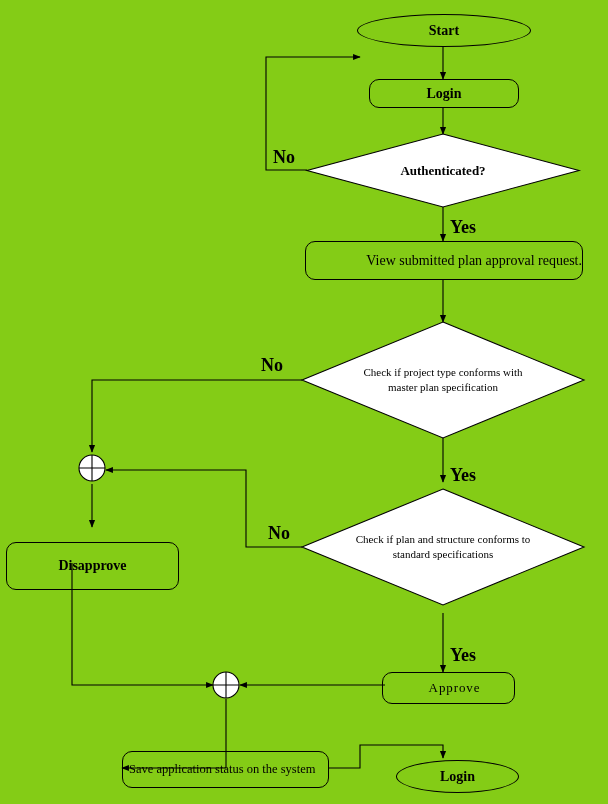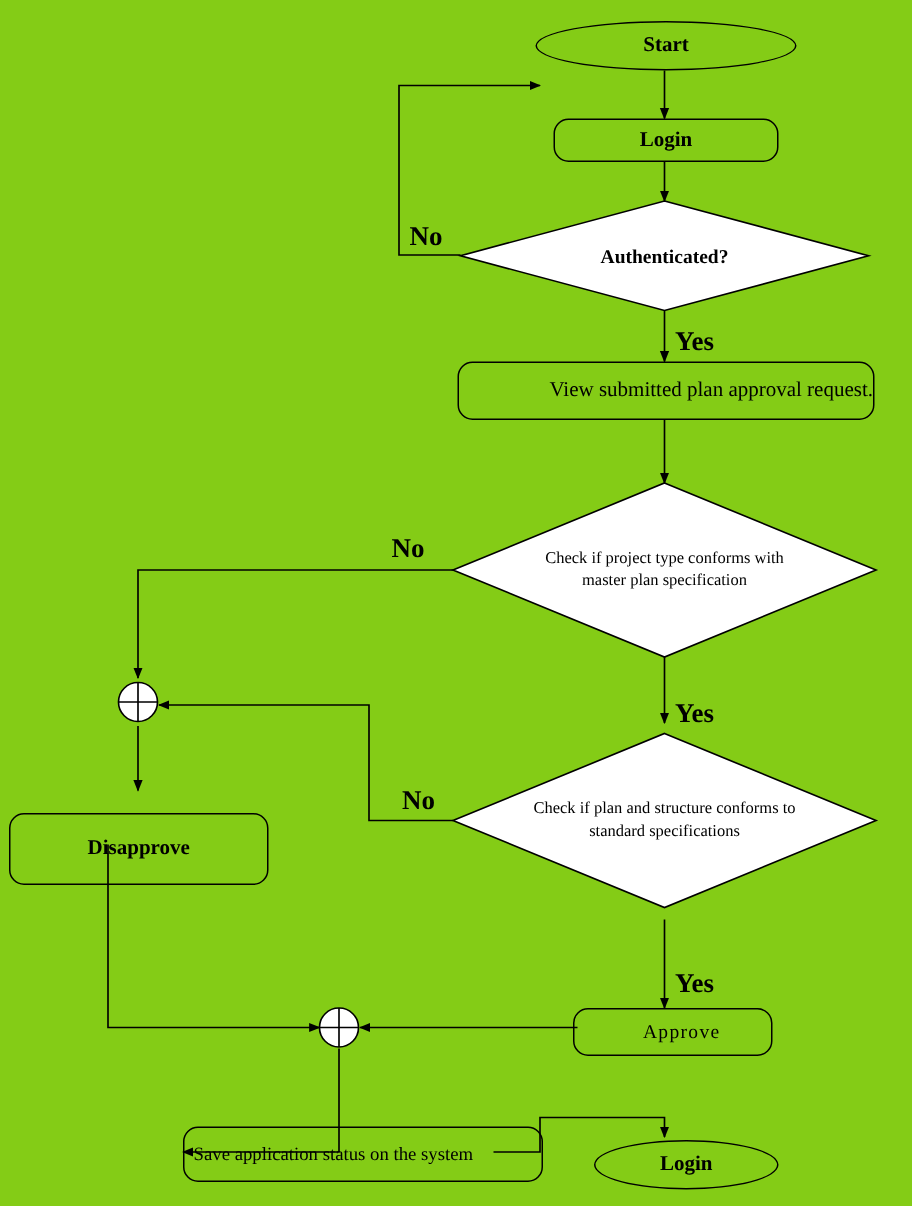--- a/index.html
+++ b/index.html
@@ -179,21 +179,21 @@
   </div>
 
   <div class="node process" style="left:6px; top:542px; width:173px; height:48px;">
     <span>Disapprove</span>
   </div>
 
   <div class="node process" style="left:382px; top:672px; width:133px; height:32px;">
     <span class="approve-lbl">Approve</span>
   </div>
 
-  <div class="node process small" style="left:122px; top:751px; width:240px; height:37px;text-align:right;">
+  <div class="node process small" style="left:122px; top:751px; width:207px; height:37px;text-align:right;">
     <span>Save application status on the system</span>
   </div>
 
   <div class="node terminator" style="left:396px; top:760px; width:123px; height:33px;">
     <span>Login</span>
   </div>
 
   <div class="label" style="left:273px; top:147px;">No</div>
   <div class="label" style="left:450px; top:217px;">Yes</div>
   <div class="label" style="left:261px; top:355px;">No</div>

